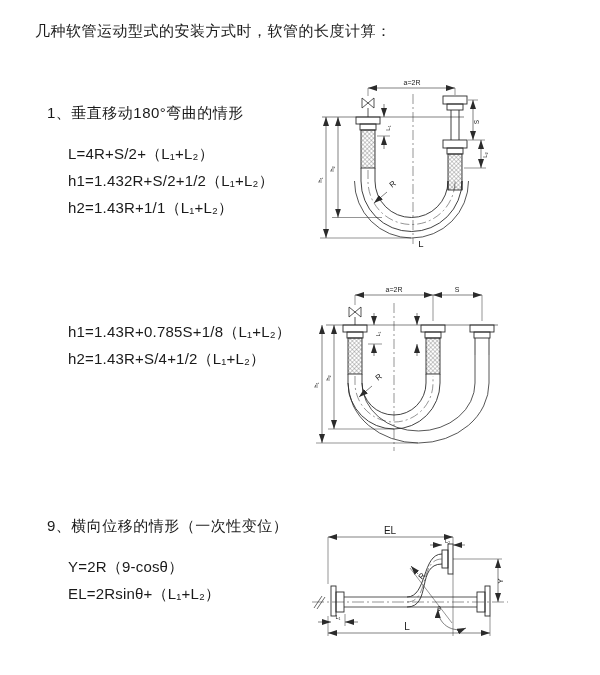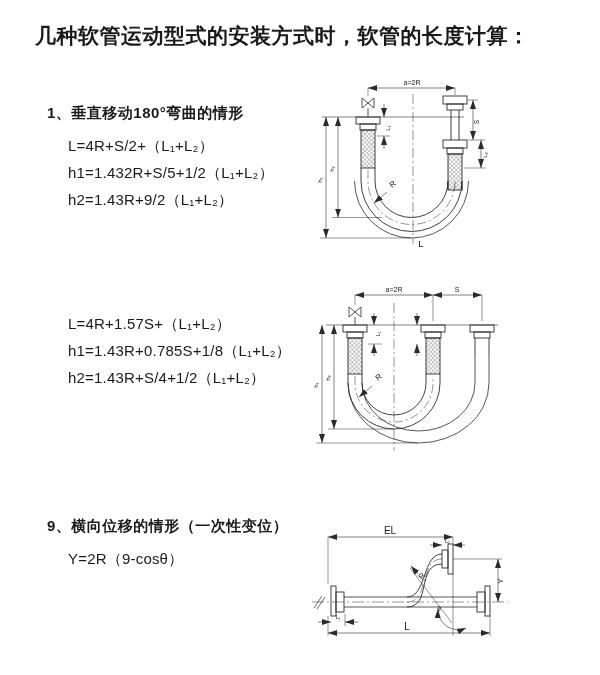--- a/index.html
+++ b/index.html
@@ -1,54 +1,54 @@
 <!DOCTYPE html>
 <html><head>
 <meta charset="utf-8">
 <style>
   *{margin:0;padding:0;box-sizing:border-box}
   html,body{background:#fff}
   body{width:600px;height:675px;position:relative;overflow:hidden;
        font-family:"Liberation Sans",sans-serif;color:#1a1a1a}
-  .title{position:absolute;top:22px;left:35px;font-size:21px;font-weight:bold;letter-spacing:.5px}
+  .title{position:absolute;top:22px;left:35px;font-size:15px;font-weight:normal;letter-spacing:.5px}
   .section{position:absolute;left:47px}
-  .sec-heading{font-size:15px;font-weight:bold;letter-spacing:.5px}
-  .formulas{margin-left:21px;margin-top:9px}
+  .sec-heading{font-size:15px;font-weight:normal;letter-spacing:.5px}
+  .formulas{margin-left:21px;margin-top:17px}
   .formula{font-size:15px;line-height:27px;letter-spacing:.2px;white-space:nowrap}
   .diagram{position:absolute}
   svg{display:block}
   svg text{font-family:"Liberation Sans",sans-serif;fill:#1a1a1a}
   .ln{stroke:#2b2b2b;fill:none}
 </style>
 </head>
 <body>
 
 <div class="title">几种软管运动型式的安装方式时，软管的长度计算：</div>
 
 <div class="section" style="top:104px">
   <div class="sec-heading">1、垂直移动180°弯曲的情形</div>
   <div class="formulas">
     <div class="formula">L=4R+S/2+（L₁+L₂）</div>
-    <div class="formula">h1=1.432R+S/5+1/2（L₁+L₂）</div>
-    <div class="formula">h2=1.43R+9/2（L₁+L₂）</div>
+    <div class="formula">h1=1.432R+S/2+1/2（L₁+L₂）</div>
+    <div class="formula">h2=1.43R+1/1（L₁+L₂）</div>
   </div>
 </div>
 
 <div class="section" style="top:301px">
   <div class="formulas">
-    <div class="formula">L=4R+1.57S+（L₁+L₂）</div>
     <div class="formula">h1=1.43R+0.785S+1/8（L₁+L₂）</div>
     <div class="formula">h2=1.43R+S/4+1/2（L₁+L₂）</div>
   </div>
 </div>
 
 <div class="section" style="top:517px">
   <div class="sec-heading">9、横向位移的情形（一次性变位）</div>
   <div class="formulas">
     <div class="formula">Y=2R（9-cosθ）</div>
+    <div class="formula">EL=2Rsinθ+（L₁+L₂）</div>
   </div>
 </div>
 
 <div class="diagram" style="left:312px;top:76px">
 <svg width="285" height="176" viewBox="0 0 285 176">
   <defs>
     <marker id="ar1" markerUnits="userSpaceOnUse" markerWidth="9" markerHeight="6" refX="9" refY="3" orient="auto-start-reverse">
       <path d="M0,0 L9,3 L0,6 Z" fill="#2b2b2b"></path>
     </marker>
     <pattern id="ht1" width="3" height="3" patternUnits="userSpaceOnUse" patternTransform="rotate(45)">

